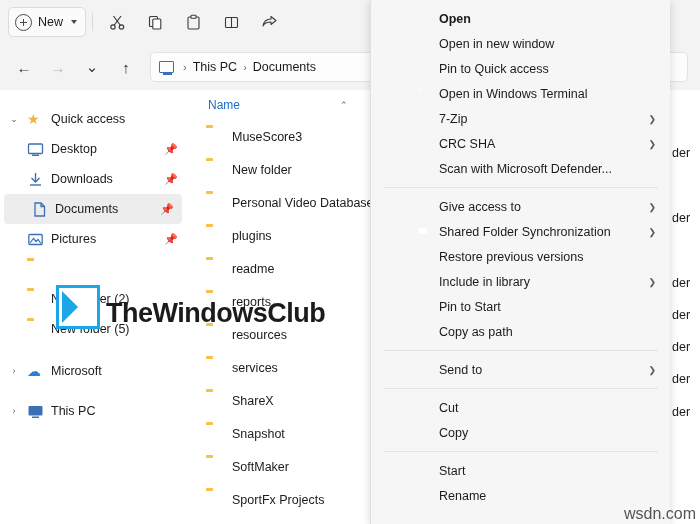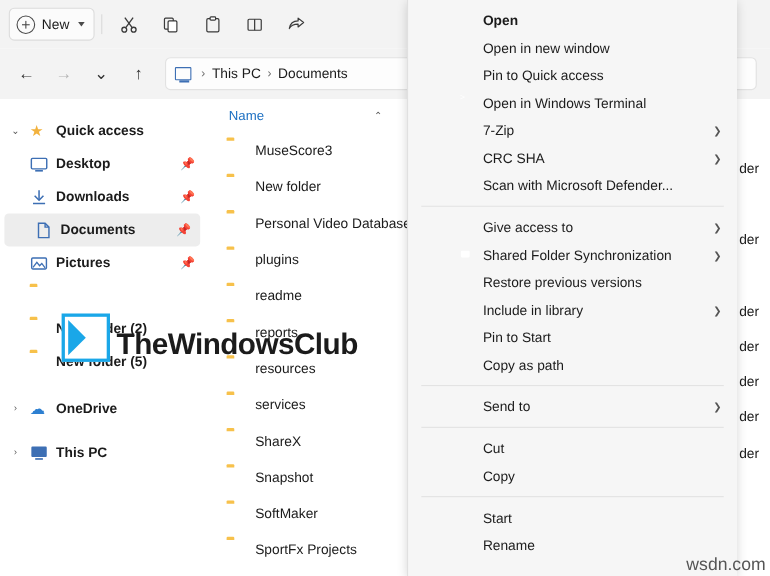--- a/index.html
+++ b/index.html
@@ -75,21 +75,21 @@
     background:#ffffff; padding-top:14px;
   }
   .side-item {
     height:30px; display:flex; align-items:center; padding-left:8px; gap:7px;
     font-size:12.5px; position:relative;
   }
   .side-item.sel { background:#ededed; border-radius:4px; margin:0 4px; }
   .side-item .chev {
     width:12px; text-align:center; color:#5a5a5a; font-size:9px;
   }
-  .side-item .lbl { flex:1;font-weight:bold; }
+  .side-item .lbl { flex:1; }
   .pin {
     width:12px; height:12px; margin-right:10px; color:#6d6d6d; font-size:11px;
   }
   .ico { width:17px; height:17px; display:inline-block; flex:0 0 17px; position:relative;}
 
   
   .folder {
     width:17px;height:13px;background:#f7c14b;border-radius:1px 2px 2px 2px;position:relative;
   }
   .folder:before{content:"";position:absolute;top:-3px;left:0;width:7px;height:3px;background:#f7c14b;border-radius:1px 1px 0 0;}
@@ -295,21 +295,21 @@
   <div class="side-item">
     <span class="chev"></span>
     <span class="ico"><span class="folder"></span></span>
     <span class="lbl">New folder (5)</span>
   </div>
 
 
   <div class="side-item" style="margin-top:12px">
     <span class="chev">›</span>
     <span class="ico onedrive">☁</span>
-    <span class="lbl">OneDrive</span>
+    <span class="lbl">Microsoft</span>
   </div>
 
   <div class="side-item" style="margin-top:10px">
     <span class="chev">›</span>
     <span class="ico">
       <svg width="17" height="17" viewBox="0 0 17 17">
           <rect x="1.5" y="3" width="14" height="9.5" rx="1" fill="#3d6fb4"></rect>
           <rect x="5" y="13.5" width="7" height="1.5" fill="#3d6fb4"></rect>
         </svg>
     </span>

